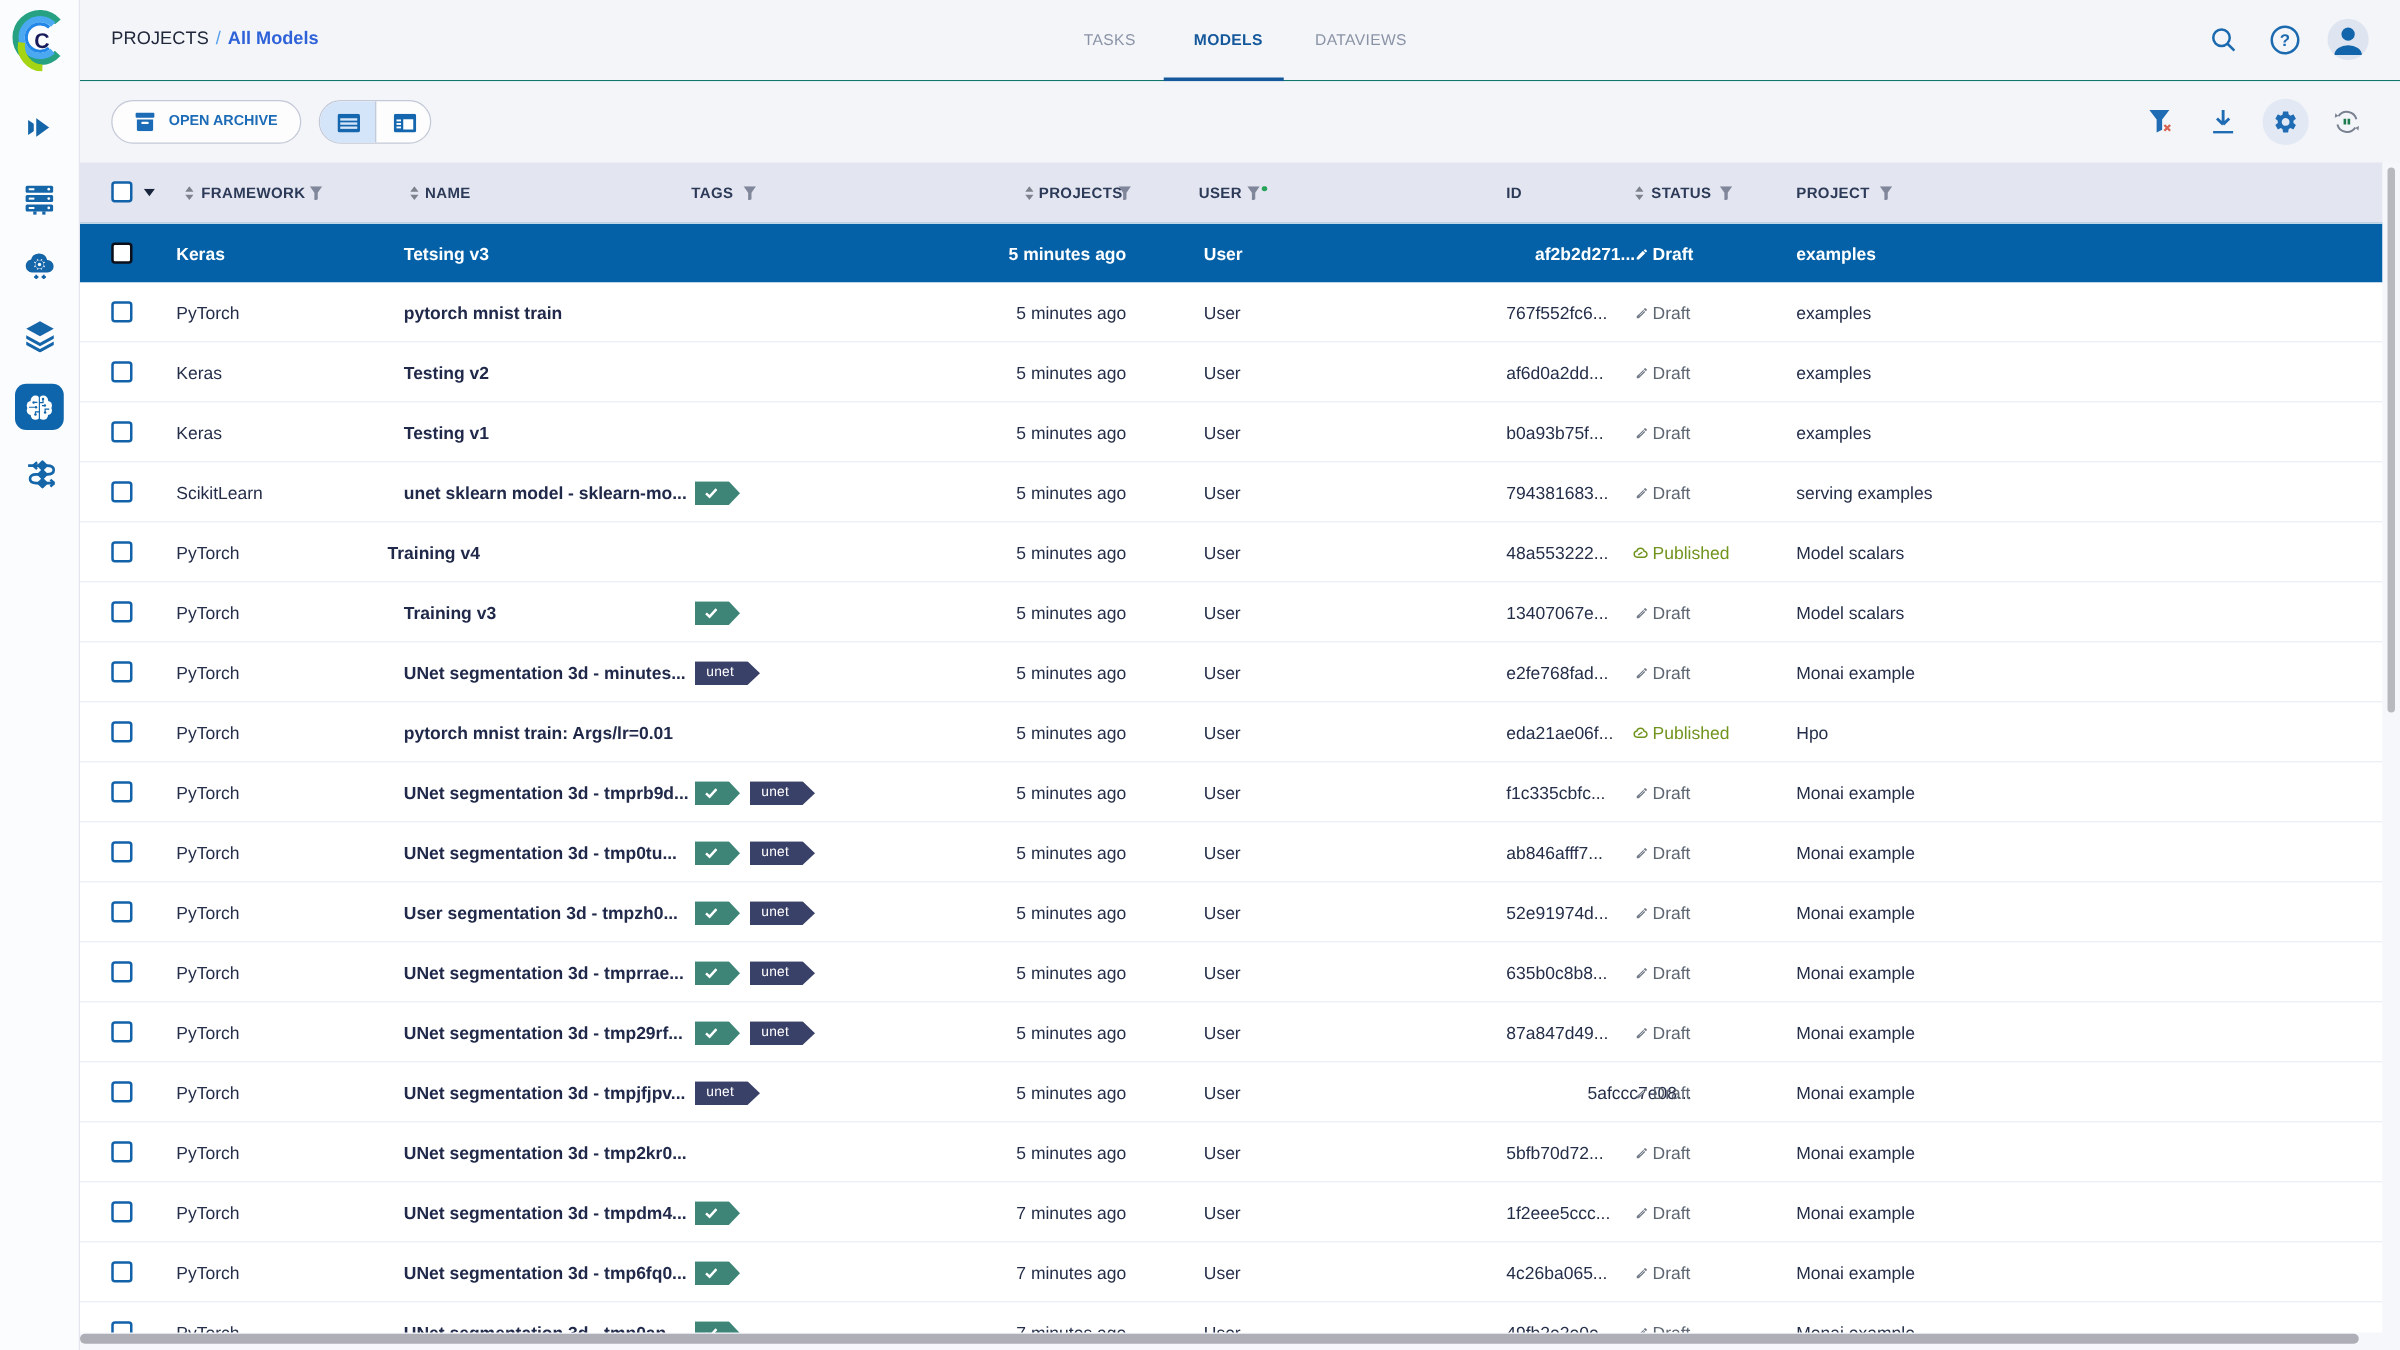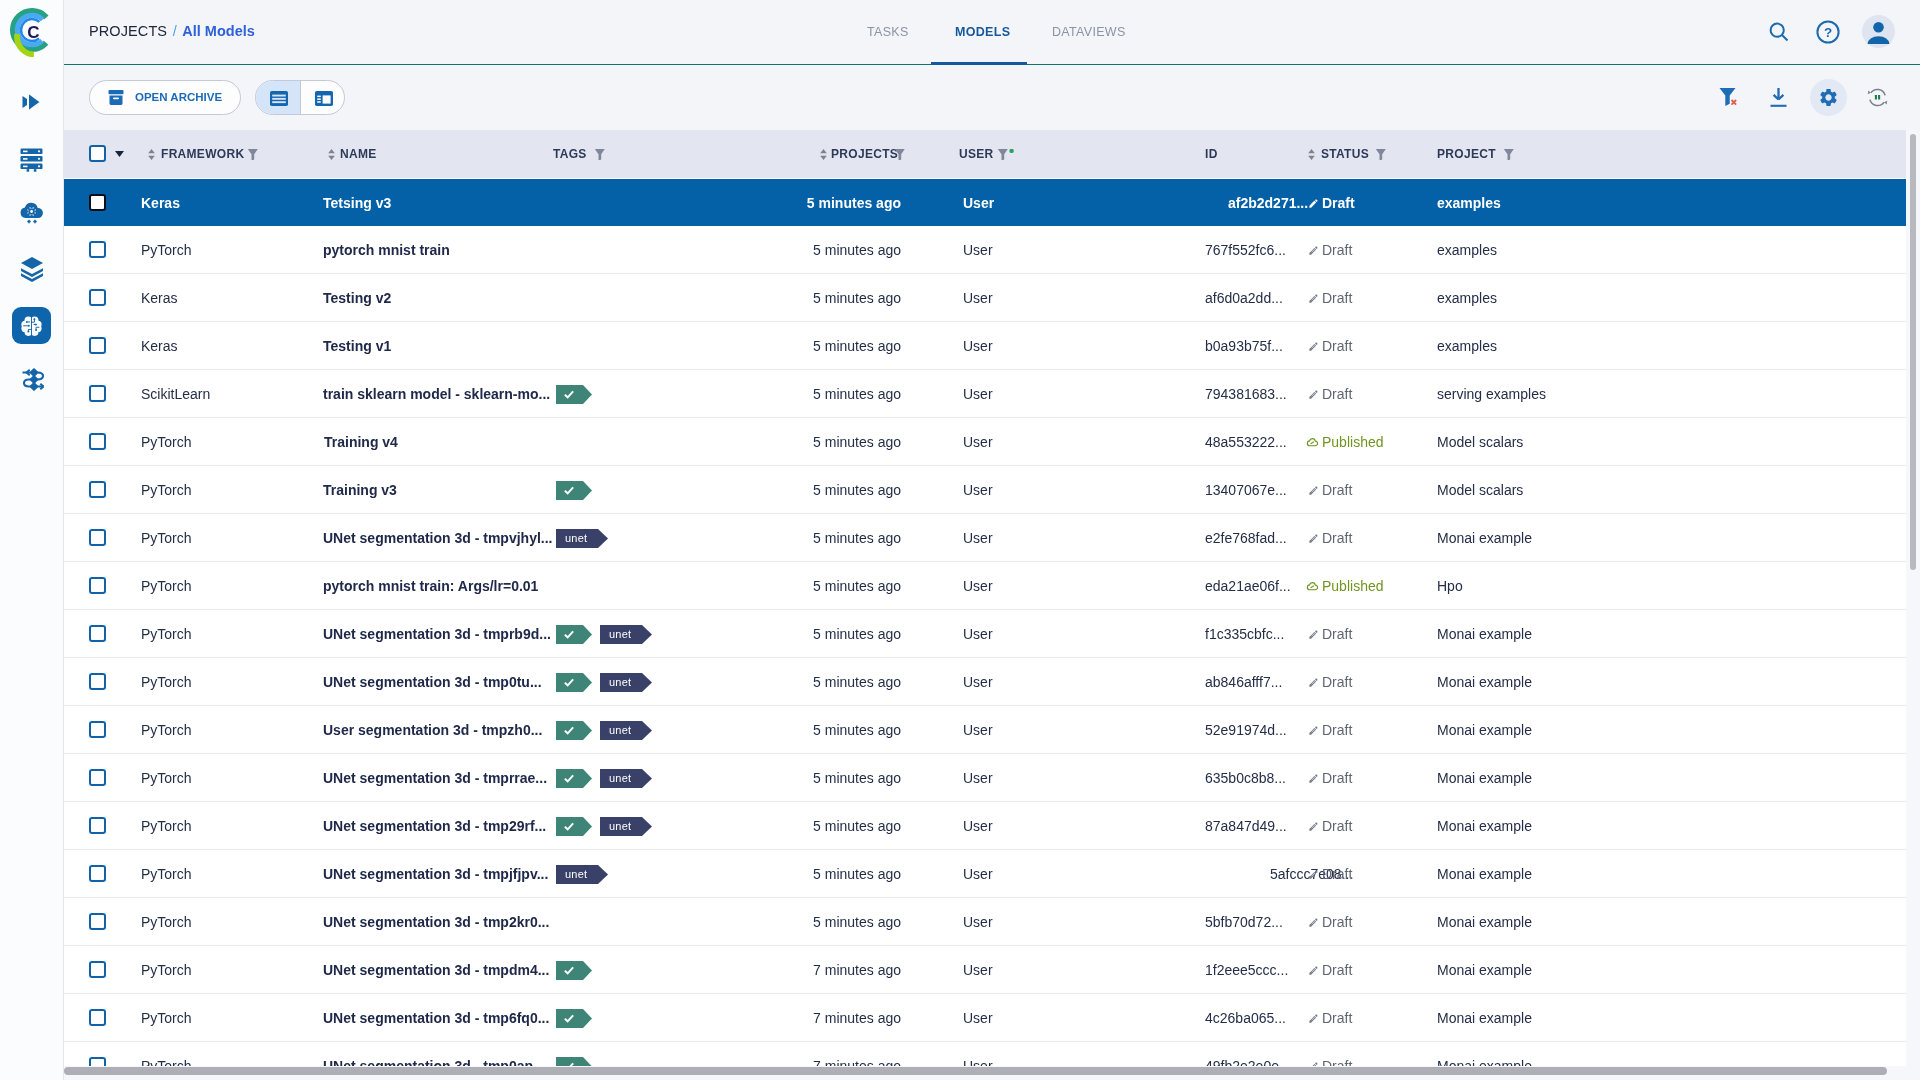--- a/index.html
+++ b/index.html
@@ -204,40 +204,40 @@
     <svg style="position:absolute;left:1244px;top:19px" width="11" height="11" viewBox="0 0 24 24" fill="#737b88">
       <path d="M3 17.25V21h3.75L17.81 9.94l-3.75-3.75L3 17.25zM20.71 7.04c.39-.39.39-1.02 0-1.41l-2.34-2.34a.9959.9959 0 0 0-1.41 0l-1.83 1.83 3.75 3.75 1.83-1.83z"></path>
       <path d="M14.06 6.19 L6 14.25 M15.9 8 L8 16.1" stroke="#fff" stroke-width="1.1" fill="none"></path>
     </svg>
     <span class="c" style="left:1258px;color:#5e6672">Draft</span>
     <span class="c" style="left:1373px">examples</span>
   </div>
 <div class="row" style="top:370px">
     <span class="cb" style="left:25px"></span>
     <span class="c fw" style="left:77px">ScikitLearn</span>
-    <span class="c nm" style="left:259px">train sklearn model - sklearn-mo...</span>
+    <span class="c nm" style="left:259px">unet sklearn model - sklearn-mo...</span>
     <div class="tag tagv" style="left:492px;top:15px">
       <svg width="10" height="9" viewBox="0 0 12 10" fill="none" stroke="#fff" stroke-width="2.4">
         <path d="M1 5.2 L4.4 8.4 L11 1.2"></path>
       </svg>
     </div>
     <span class="c upd" style="left:677px;width:160px;text-align:right">5 minutes ago</span>
     <span class="c" style="left:899px">User</span>
     <span class="c" style="left:1141px">794381683...</span>
     <svg style="position:absolute;left:1244px;top:19px" width="11" height="11" viewBox="0 0 24 24" fill="#737b88">
       <path d="M3 17.25V21h3.75L17.81 9.94l-3.75-3.75L3 17.25zM20.71 7.04c.39-.39.39-1.02 0-1.41l-2.34-2.34a.9959.9959 0 0 0-1.41 0l-1.83 1.83 3.75 3.75 1.83-1.83z"></path>
       <path d="M14.06 6.19 L6 14.25 M15.9 8 L8 16.1" stroke="#fff" stroke-width="1.1" fill="none"></path>
     </svg>
     <span class="c" style="left:1258px;color:#5e6672">Draft</span>
     <span class="c" style="left:1373px">serving examples</span>
   </div>
 <div class="row" style="top:418px">
     <span class="cb" style="left:25px"></span>
     <span class="c fw" style="left:77px">PyTorch</span>
-    <span class="c nm" style="left:260px">Training v4</span>
+    <span class="c nm" style="left:246px">Training v4</span>
     <span class="c upd" style="left:677px;width:160px;text-align:right">5 minutes ago</span>
     <span class="c" style="left:899px">User</span>
     <span class="c" style="left:1141px">48a553222...</span>
     <svg style="position:absolute;left:1242px;top:18px" width="13" height="13" viewBox="0 0 24 24" fill="none" stroke="#71941e" stroke-width="2.2">
       <path d="M7 18 a4.5 4.5 0 0 1 -0.5 -8.97 A5.5 5.5 0 0 1 17.2 9.3 a3.8 3.8 0 0 1 -0.4 8.7 Z"></path>
       <path d="M8.5 14.5 L14.5 10.5" stroke-width="2"></path>
     </svg>
     <span class="c" style="left:1258px;color:#71941e">Published</span>
     <span class="c" style="left:1373px">Model scalars</span>
   </div>
@@ -256,21 +256,21 @@
     <svg style="position:absolute;left:1244px;top:19px" width="11" height="11" viewBox="0 0 24 24" fill="#737b88">
       <path d="M3 17.25V21h3.75L17.81 9.94l-3.75-3.75L3 17.25zM20.71 7.04c.39-.39.39-1.02 0-1.41l-2.34-2.34a.9959.9959 0 0 0-1.41 0l-1.83 1.83 3.75 3.75 1.83-1.83z"></path>
       <path d="M14.06 6.19 L6 14.25 M15.9 8 L8 16.1" stroke="#fff" stroke-width="1.1" fill="none"></path>
     </svg>
     <span class="c" style="left:1258px;color:#5e6672">Draft</span>
     <span class="c" style="left:1373px">Model scalars</span>
   </div>
 <div class="row" style="top:514px">
     <span class="cb" style="left:25px"></span>
     <span class="c fw" style="left:77px">PyTorch</span>
-    <span class="c nm" style="left:259px">UNet segmentation 3d - tmpvjhyl...</span>
+    <span class="c nm" style="left:259px">UNet segmentation 3d - minutes...</span>
     <div class="tag tagu" style="left:492px;top:15px">unet</div>
     <span class="c upd" style="left:677px;width:160px;text-align:right">5 minutes ago</span>
     <span class="c" style="left:899px">User</span>
     <span class="c" style="left:1141px">e2fe768fad...</span>
     <svg style="position:absolute;left:1244px;top:19px" width="11" height="11" viewBox="0 0 24 24" fill="#737b88">
       <path d="M3 17.25V21h3.75L17.81 9.94l-3.75-3.75L3 17.25zM20.71 7.04c.39-.39.39-1.02 0-1.41l-2.34-2.34a.9959.9959 0 0 0-1.41 0l-1.83 1.83 3.75 3.75 1.83-1.83z"></path>
       <path d="M14.06 6.19 L6 14.25 M15.9 8 L8 16.1" stroke="#fff" stroke-width="1.1" fill="none"></path>
     </svg>
     <span class="c" style="left:1258px;color:#5e6672">Draft</span>
     <span class="c" style="left:1373px">Monai example</span>

